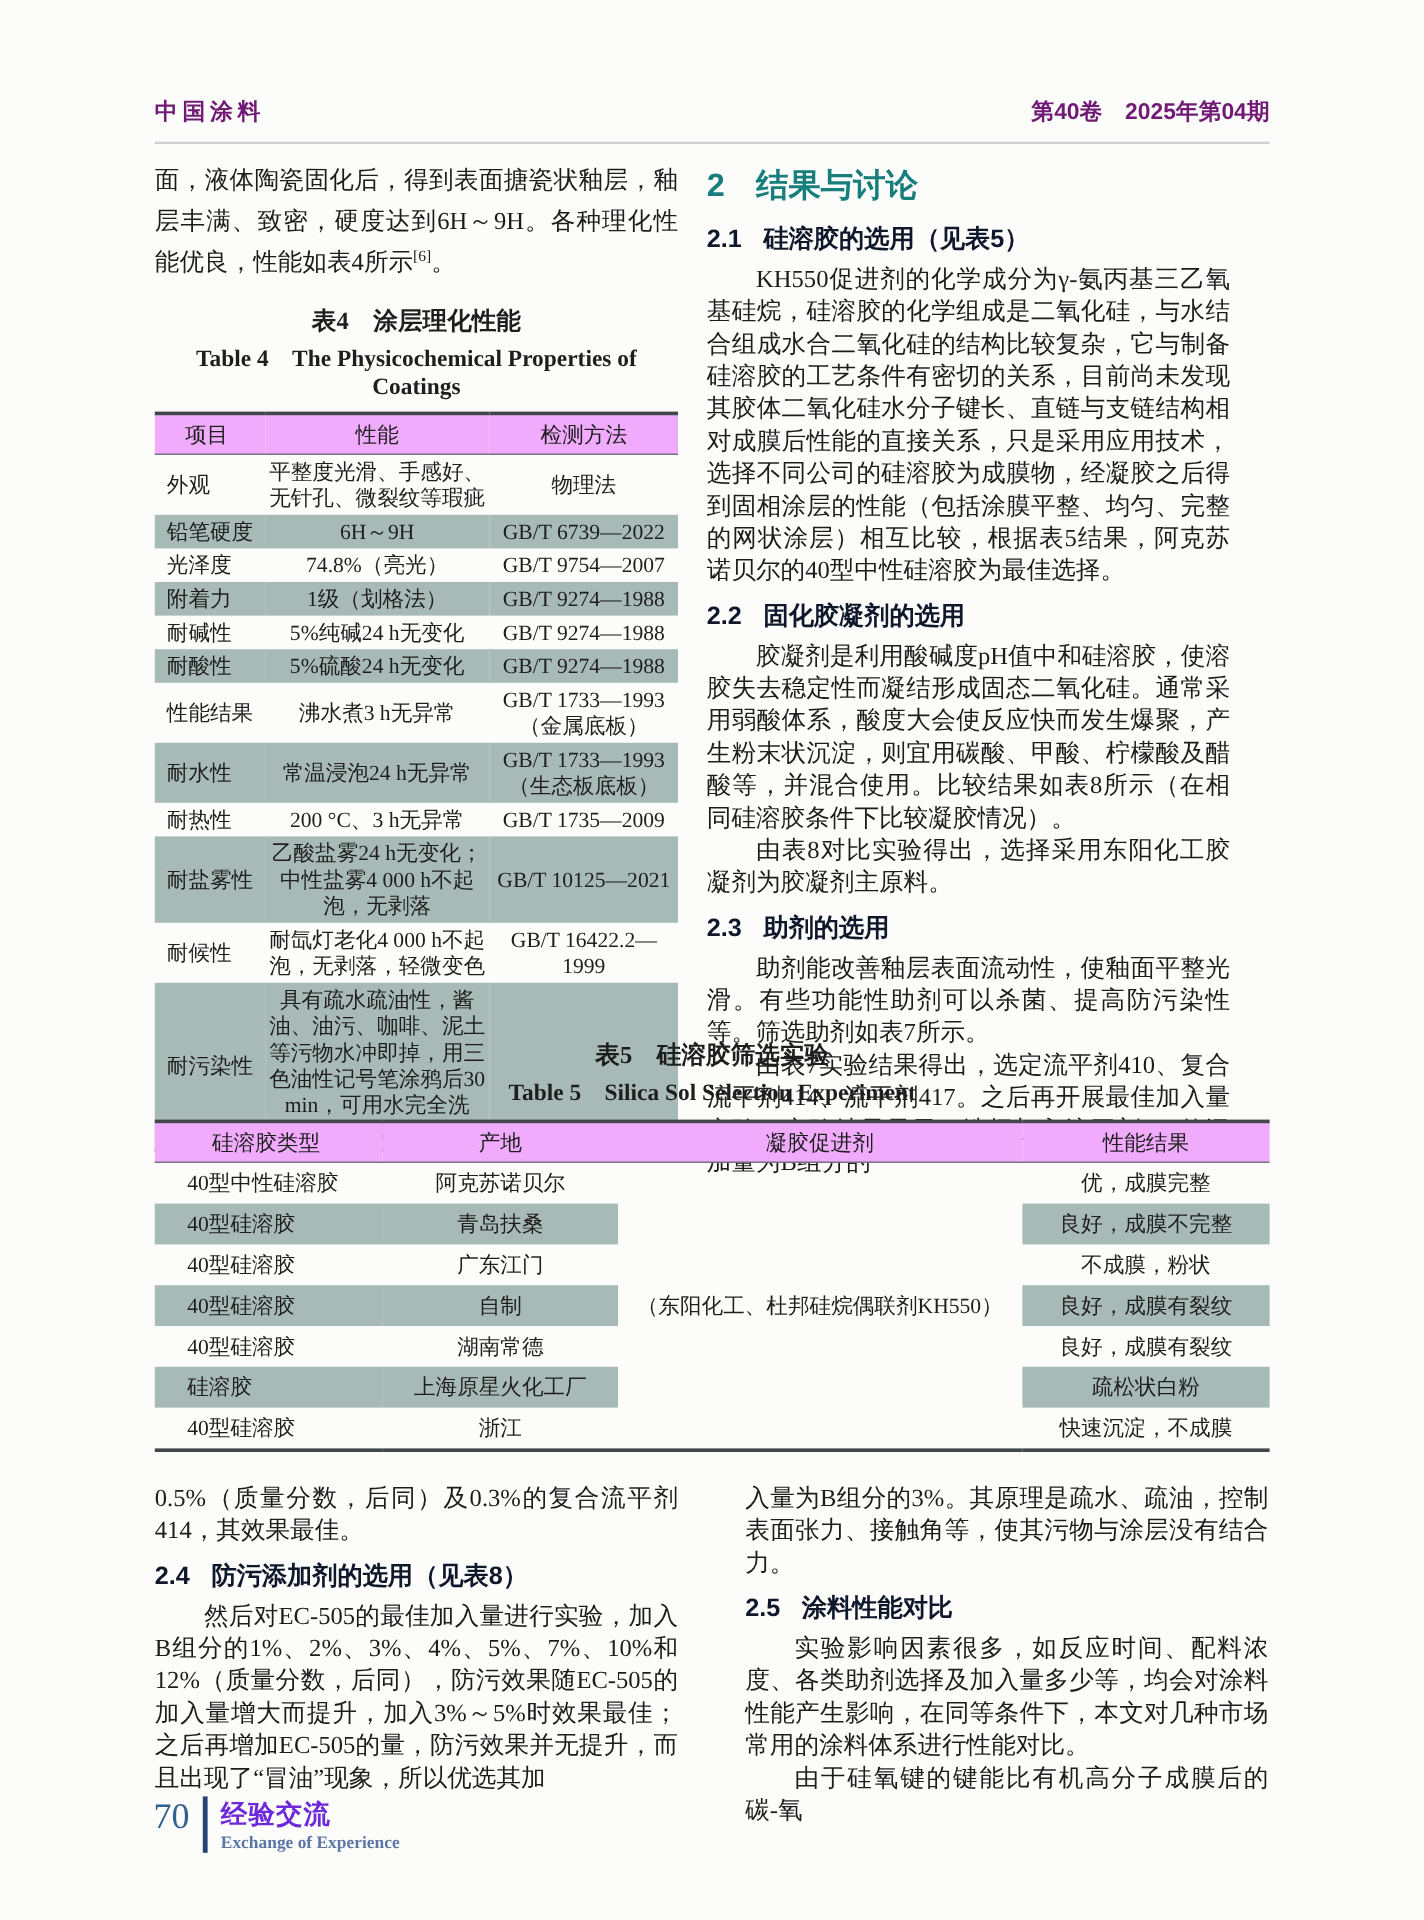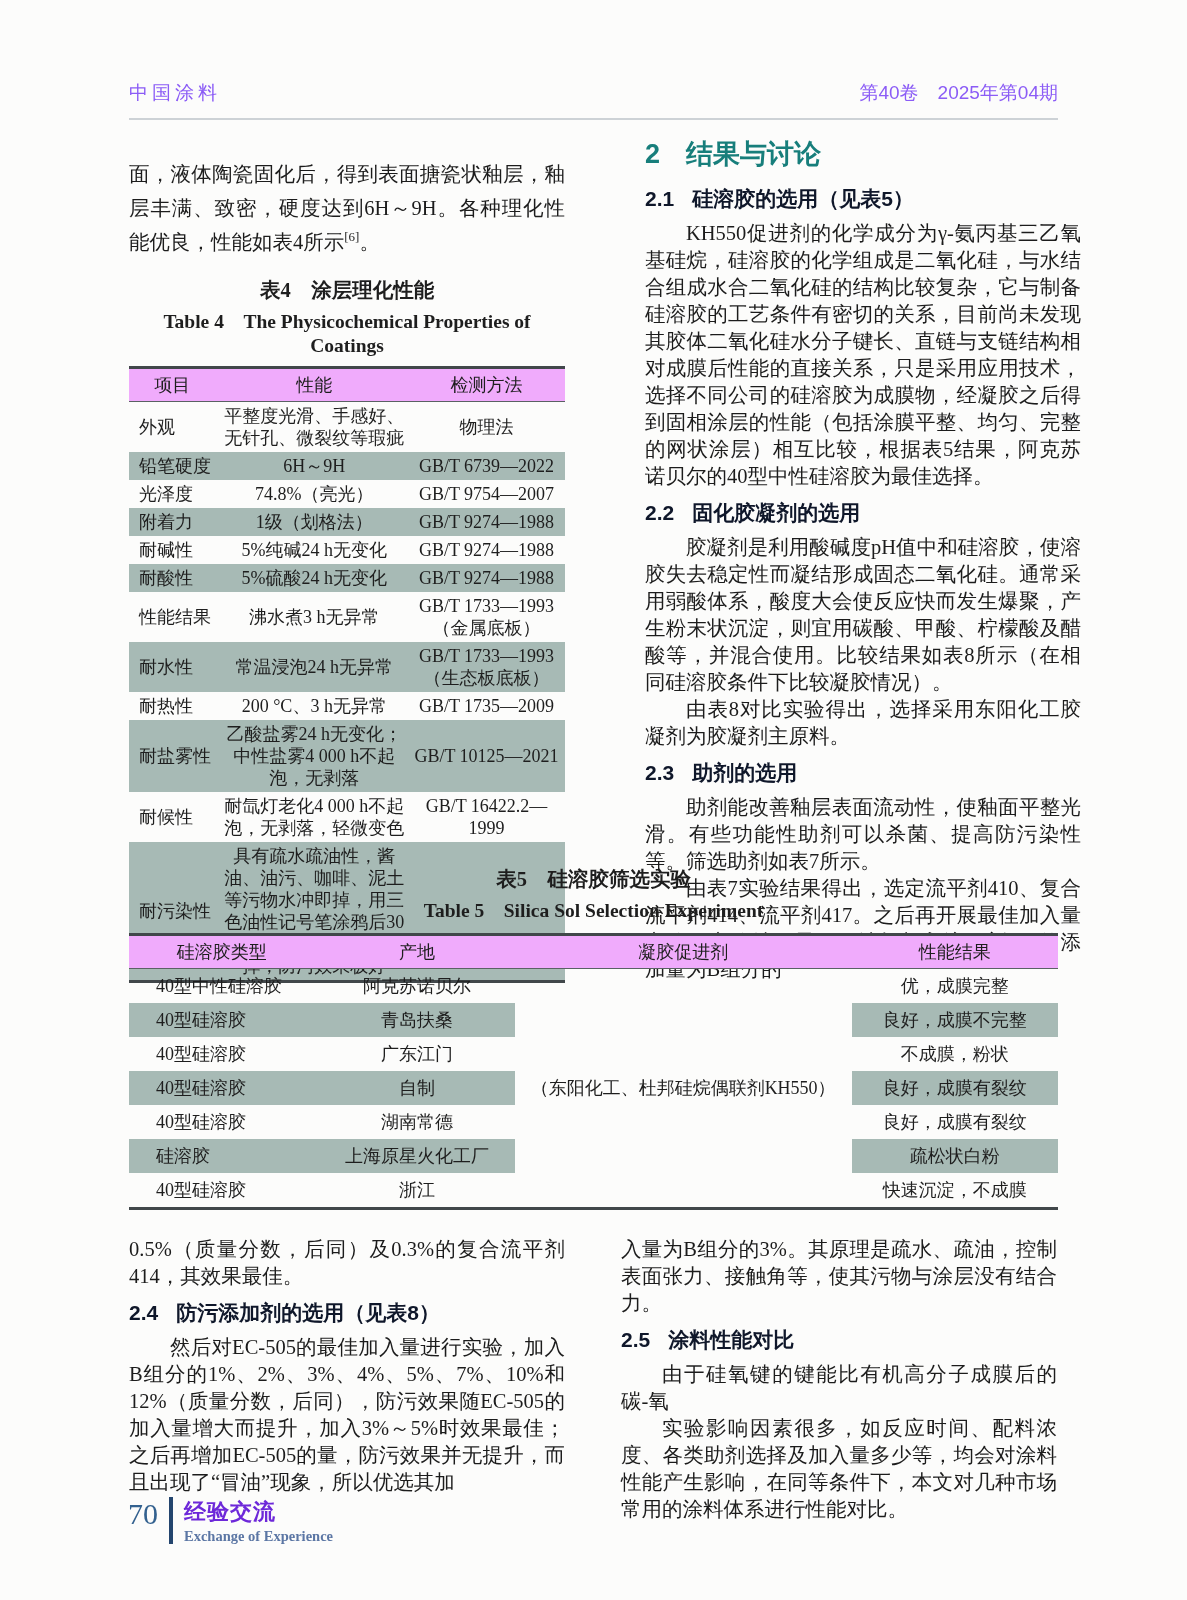--- a/index.html
+++ b/index.html
@@ -11,29 +11,30 @@
     background: #fcfcfb;
     font-family: "Liberation Serif", "DejaVu Serif", serif;
     color: #1e1e1e;
     overflow: hidden;
   }
   
   .pagehead {
     position: absolute; left: 129px; top: 80px; width: 929px;
     display: flex; justify-content: space-between; align-items: center;
     font-family: "Liberation Sans", "DejaVu Sans", sans-serif;
-    font-size: 19px; color: #8b5cf6;
+    font-size: 19px; color: #701a75;
     border-bottom: 2px solid #cdd2d6;
     padding-bottom: 12px;
+    font-weight: bold;
   }
   .journal-name { letter-spacing: 4px; }
   
   .topcols {
     position: absolute; left: 129px; top: 134px; width: 929px;
-    display: flex; gap: 80px; align-items: flex-end;
+    display: flex; gap: 24px;
   }
   .bottomcols {
     position: absolute; left: 129px; top: 1236px; width: 929px;
     display: flex; gap: 56px;
   }
   .col { width: 436px; flex: 0 0 436px; }
   .body {
     font-size: 20.5px; line-height: 27px;
     text-align: justify; color: #1c1c1c;
   }
@@ -248,22 +249,22 @@
 
   <div class="bottomcols">
     <div class="col">
       <p class="body">0.5%（质量分数，后同）及0.3%的复合流平剂414，其效果最佳。</p>
       <div class="h-sub"><span class="num">2.4</span><span>防污添加剂的选用（见表8）</span></div>
       <p class="body ind">然后对EC-505的最佳加入量进行实验，加入B组分的1%、2%、3%、4%、5%、7%、10%和12%（质量分数，后同），防污效果随EC-505的加入量增大而提升，加入3%～5%时效果最佳；之后再增加EC-505的量，防污效果并无提升，而且出现了“冒油”现象，所以优选其加</p>
     </div>
     <div class="col">
       <p class="body">入量为B组分的3%。其原理是疏水、疏油，控制表面张力、接触角等，使其污物与涂层没有结合力。</p>
       <div class="h-sub"><span class="num">2.5</span><span>涂料性能对比</span></div>
+      <p class="body ind">实验影响因素很多，如反应时间、配料浓度、各类助剂选择及加入量多少等，均会对涂料性能产生影响，在同等条件下，本文对几种市场常用的涂料体系进行性能对比。</p>
       <p class="body ind">由于硅氧键的键能比有机高分子成膜后的碳-氧</p>
-      <p class="body ind">实验影响因素很多，如反应时间、配料浓度、各类助剂选择及加入量多少等，均会对涂料性能产生影响，在同等条件下，本文对几种市场常用的涂料体系进行性能对比。</p>
     </div>
   </div>
 
   <div class="pagefoot">
     <span class="pageno">70</span>
     <span class="footbar"></span>
     <div>
       <div class="foot-zh">经验交流</div>
       <div class="foot-en">Exchange of Experience</div>
     </div>

